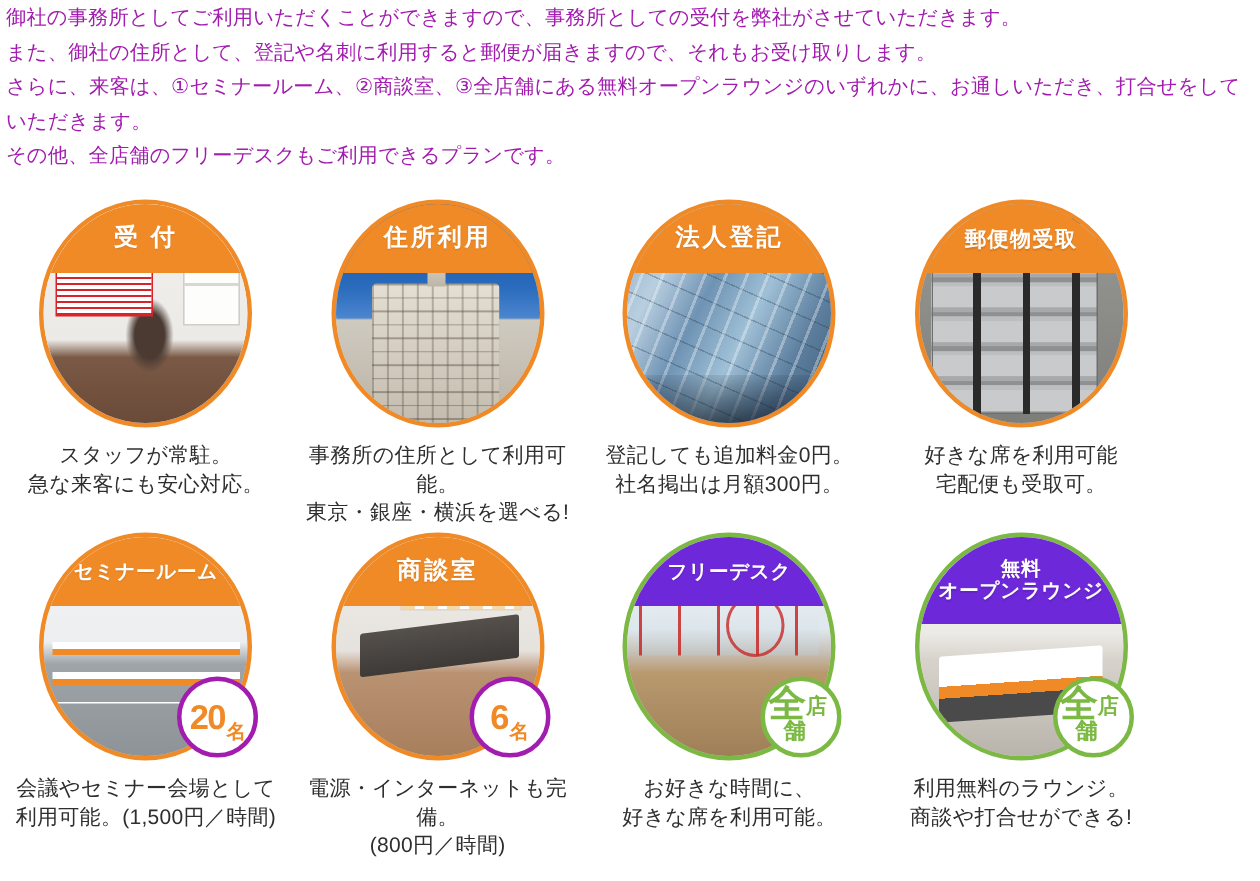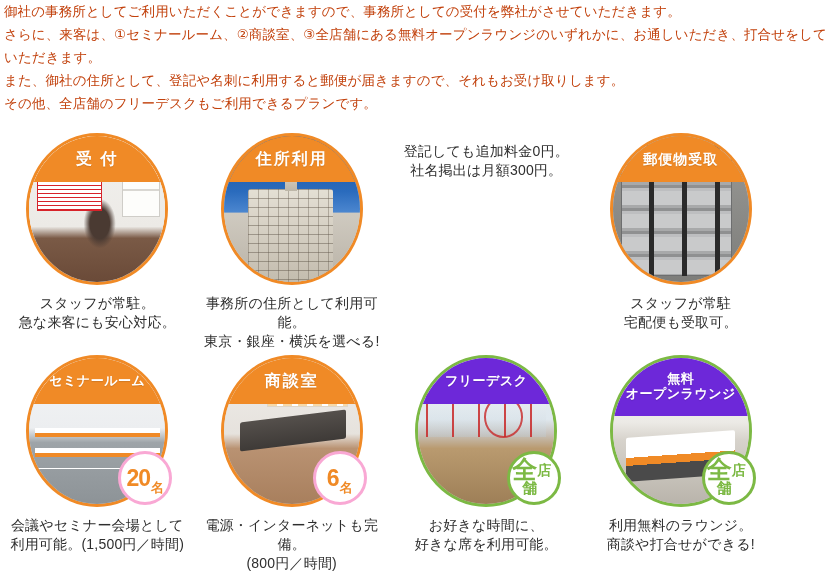--- a/index.html
+++ b/index.html
@@ -17,21 +17,21 @@
   }
 
   
   .intro {
     position: absolute;
     left: 4px;
     top: 0px;
     width: 834px;
     font-size: 13.5px;
     line-height: 23px;
-    color: #c2410c;
+    color: #a21caf;
     letter-spacing: 0.1px;
   }
   .intro p {
     margin: 0;
     padding: 0;
     white-space: normal;
   }
 
   
   .grid {
@@ -111,21 +111,21 @@
 
   
   .badge {
     position: absolute;
     right: -4px;
     bottom: 2px;
     width: 54px;
     height: 54px;
     border-radius: 50%;
     background: #ffffff;
-    border: 3px solid #f9a8d4;
+    border: 3px solid #a21caf;
     box-sizing: border-box;
     z-index: 4;
     display: flex;
     align-items: center;
     justify-content: center;
   }
   .card.green .badge { border-color: #7cb944; }
 
   .badge-main {
     color: #f08a26;
@@ -323,22 +323,22 @@
       linear-gradient(to bottom, #ffffff 0 46%, #f08a26 46% 64%, #4a4a4a 64% 100%);
     transform: skewY(-4deg);
     border-radius:2px;
   }
 </style>
 </head>
 <body>
 
 <div class="intro">
   <p>御社の事務所としてご利用いただくことができますので、事務所としての受付を弊社がさせていただきます。</p>
+  <p>また、御社の住所として、登記や名刺に利用すると郵便が届きますので、それもお受け取りします。</p>
   <p>さらに、来客は、①セミナールーム、②商談室、③全店舗にある無料オープンラウンジのいずれかに、お通しいただき、打合せをしていただきます。</p>
-  <p>また、御社の住所として、登記や名刺に利用すると郵便が届きますので、それもお受け取りします。</p>
   <p>その他、全店舗のフリーデスクもご利用できるプランです。</p>
 </div>
 
 <div class="grid">
 
   <div class="row row-1">
 
     <div class="card">
       <div class="bubble">
         <div class="bubble-clip">
@@ -359,34 +359,42 @@
           <div class="cap">
             <span class="cap-title">住所利用</span>
           </div>
         </div>
       </div>
       <div class="caption">事務所の住所として利用可能。
 東京・銀座・横浜を選べる!</div>
     </div>
 
     <div class="card">
+      <div class="bubble">
+        <div class="bubble-clip">
+          <div class="photo ph-glass"></div>
+          <div class="cap">
+            <span class="cap-title">法人登記</span>
+          </div>
+        </div>
+      </div>
       <div class="caption">登記しても追加料金0円。
 社名掲出は月額300円。</div>
     </div>
 
     <div class="card">
       <div class="bubble">
         <div class="bubble-clip">
           <div class="photo ph-mailbox"></div>
           <div class="cap">
             <span class="cap-title small">郵便物受取</span>
           </div>
         </div>
       </div>
-      <div class="caption">スタッフが常駐
+      <div class="caption">好きな席を利用可能
 宅配便も受取可。</div>
     </div>
 
   </div>
 
   <div class="row row-2">
 
     <div class="card">
       <div class="bubble">
         <div class="bubble-clip">

